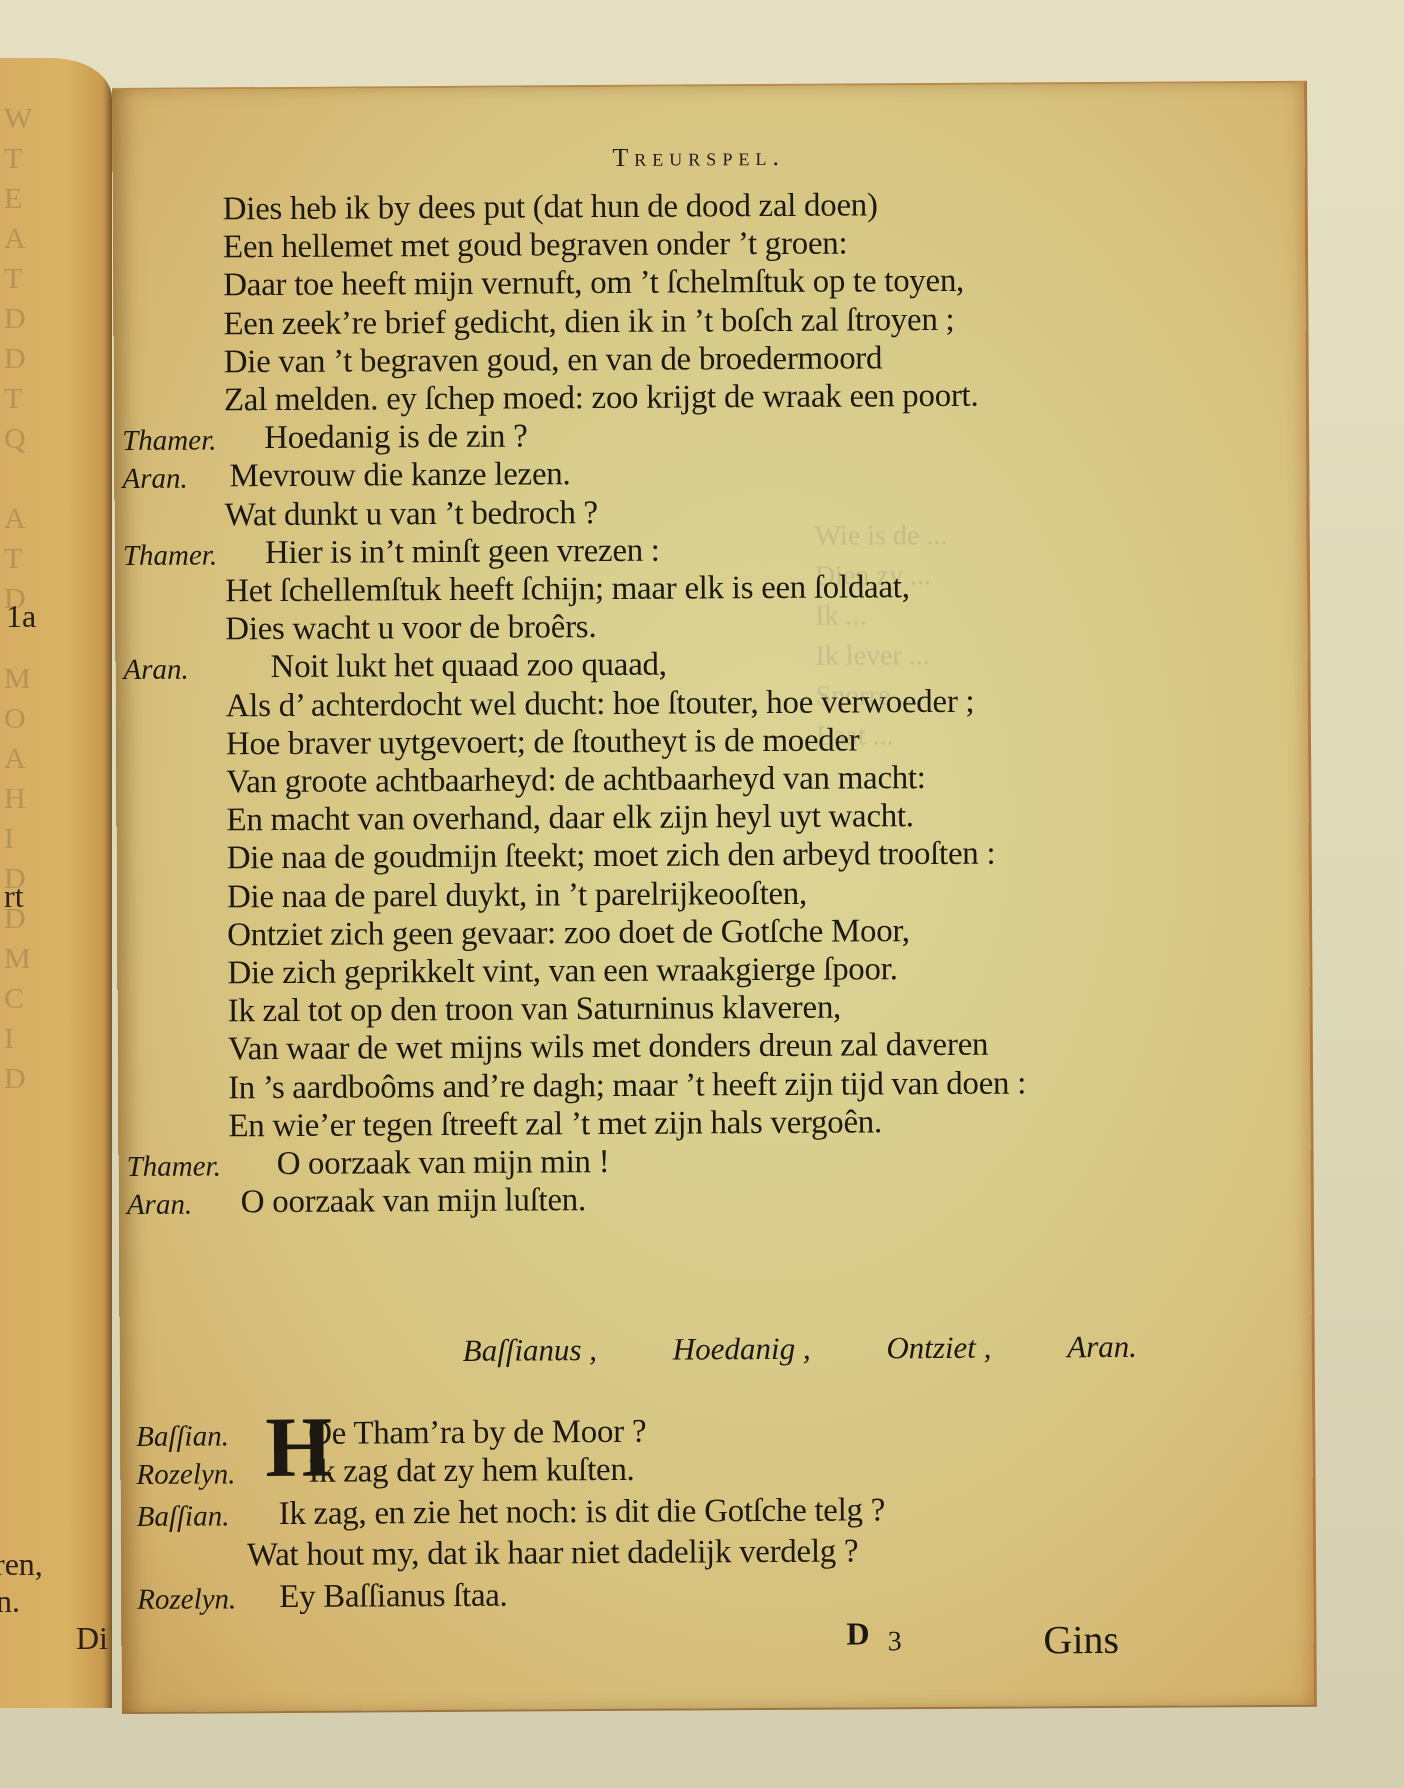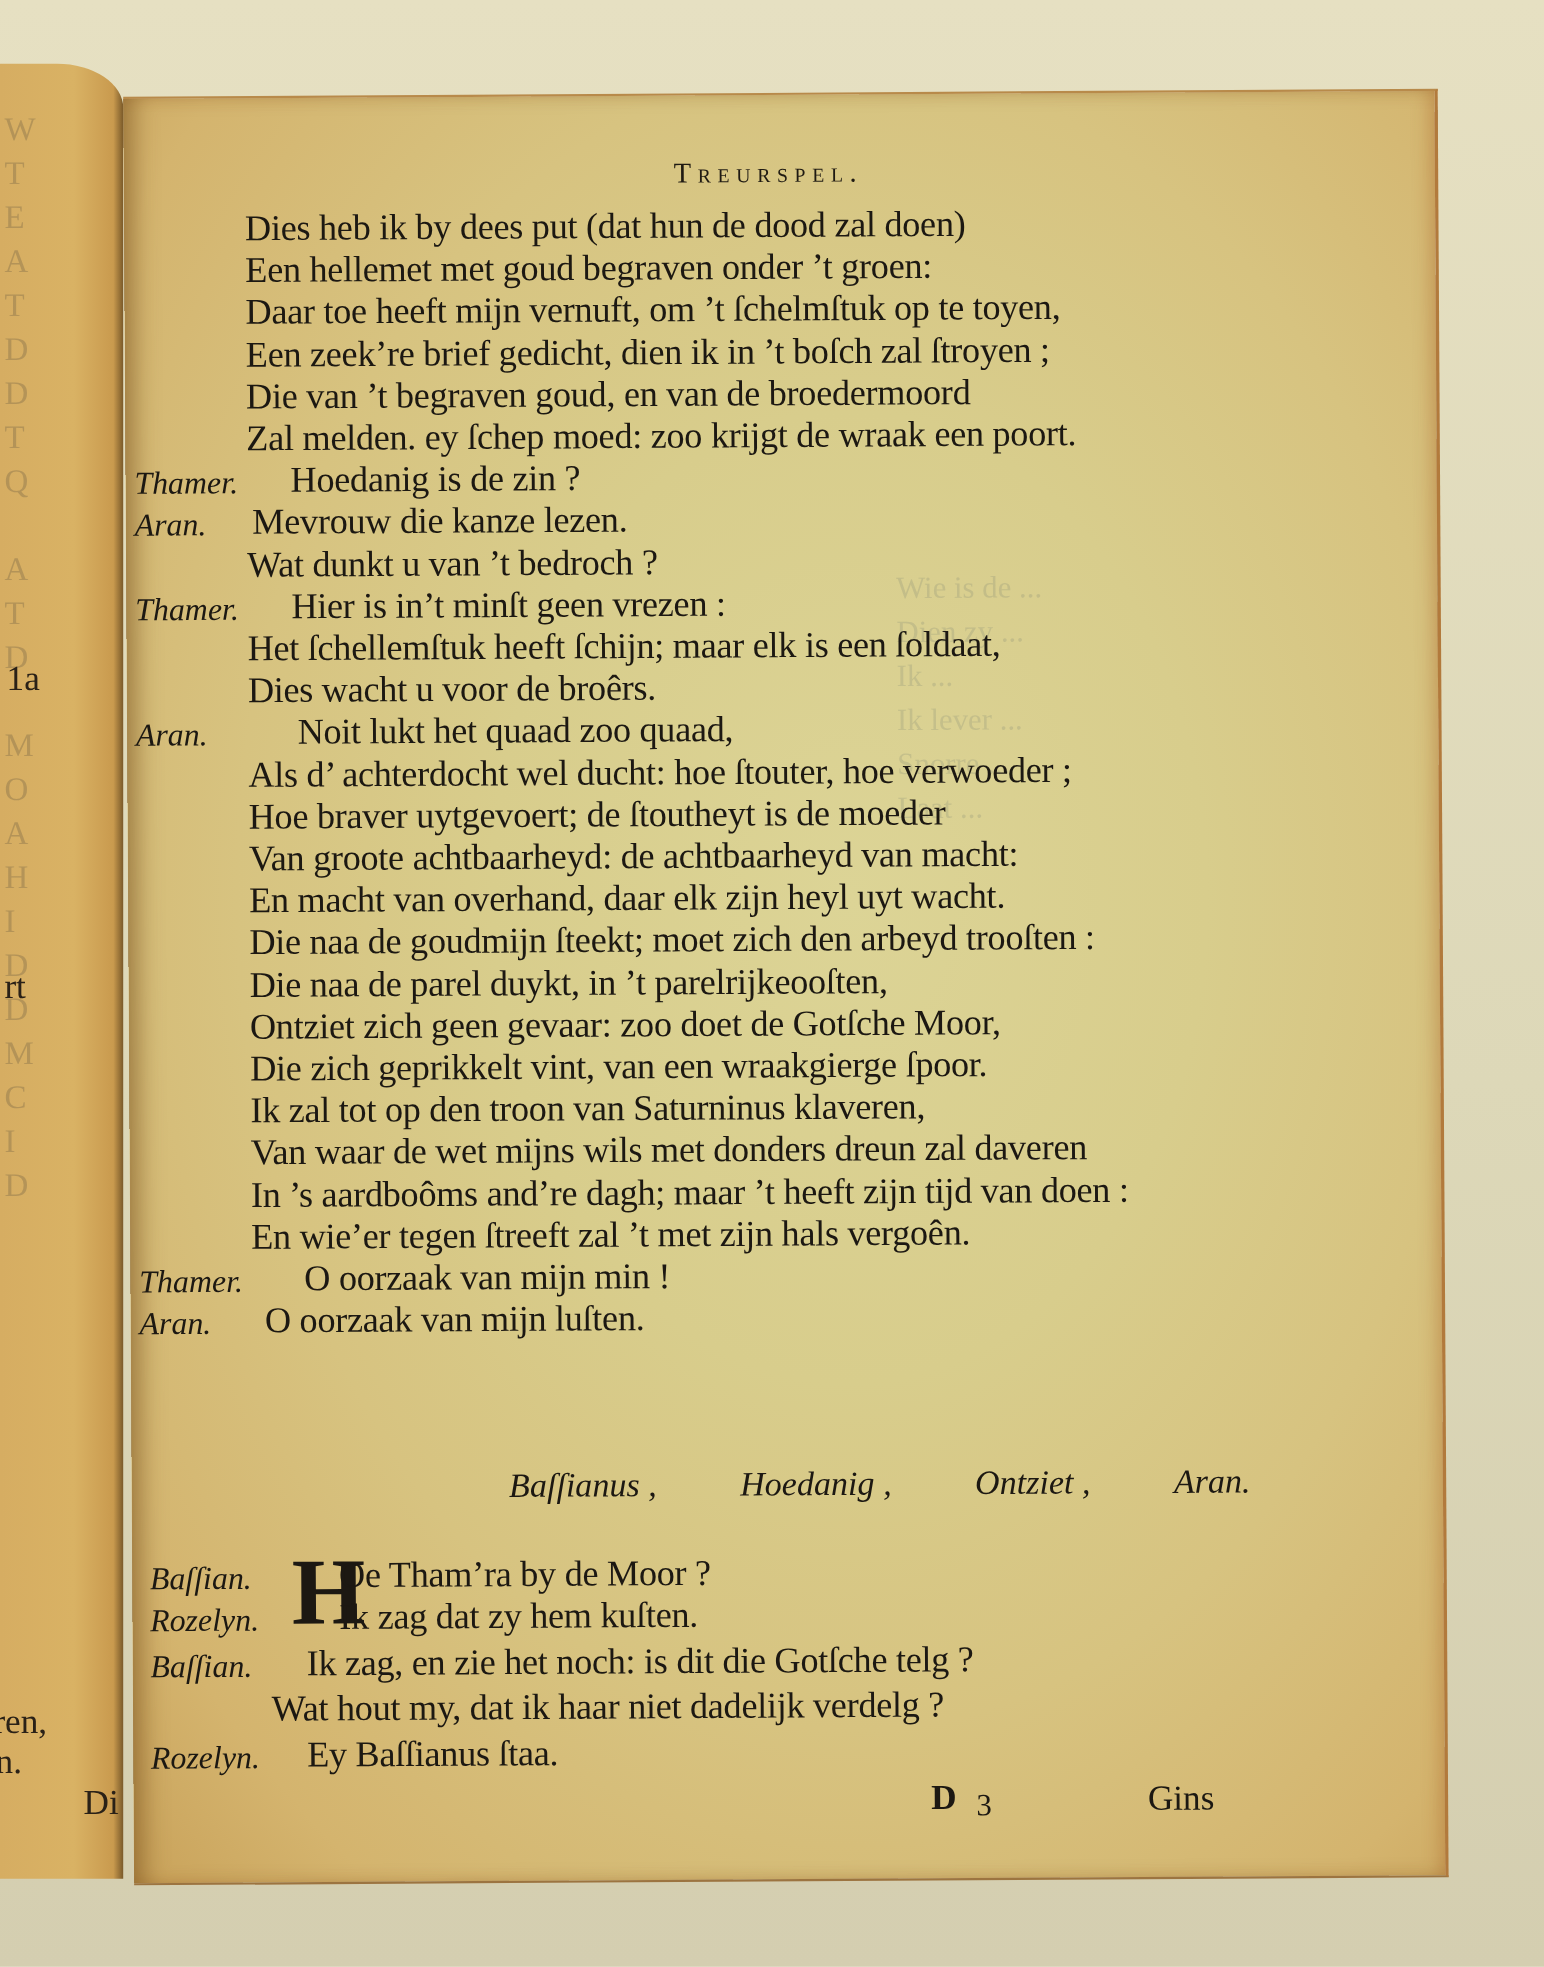--- a/index.html
+++ b/index.html
@@ -65,21 +65,21 @@
     position: absolute; left: 145px; top: 1318px; color: #1c1812;
     font-family: "Liberation Serif", serif; font-size: 86px; line-height: 80px; font-weight: bold;
   }
   .signature {
     position: absolute; left: 725px; top: 1530px; color: #1c1812;
     font-family: "Liberation Serif", serif; font-size: 32px; font-weight: bold;
   }
   .signature .num { font-weight: normal; font-size: 28px; margin-left: 18px; position: relative; top: 6px; }
   .catchword {
     position: absolute; left: 922px; top: 1532px; color: #1c1812;
-    font-family: "Liberation Serif", serif; font-size: 32px;
+    font-family: "Liberation Serif", serif; font-size: 40px;
   }
 </style>
 </head>
 <body>
 
 <div class="left-page">
   <div class="ghost" style="top:40px">W
 T
 E
 A

